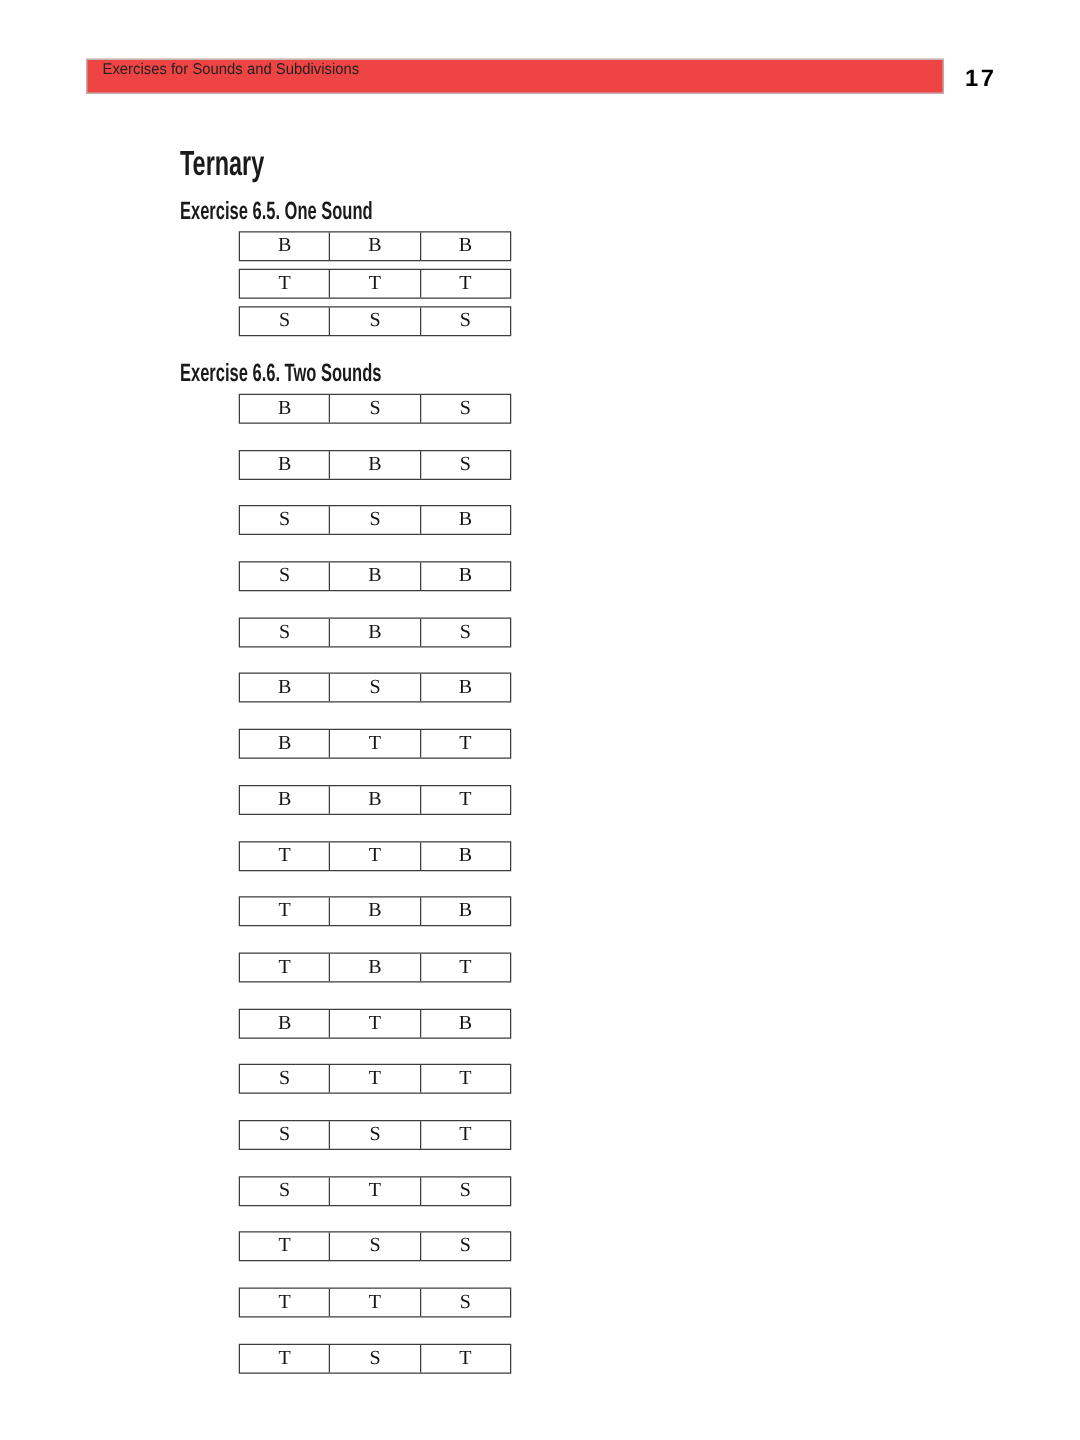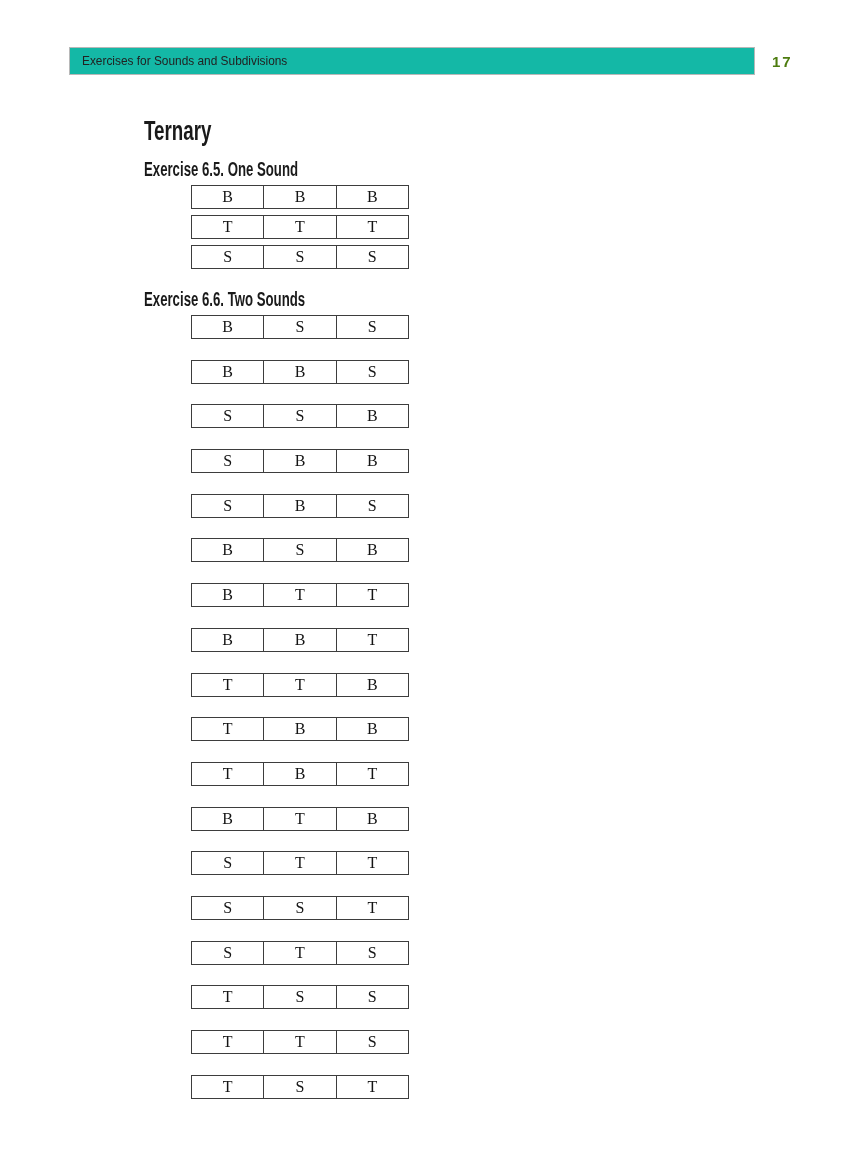--- a/index.html
+++ b/index.html
@@ -19,39 +19,39 @@
   
   .running-header {
     position: absolute;
     left: 69px;
     top: 47px;
     width: 686px;
     height: 28px;
     box-sizing: border-box;
     border: 1px solid #b8b8b8;
     display: flex;
-    align-items: center;
+    align-items: flex-start;
     padding-left: 12px;
-    background: #14b8a6;
+    background: #ef4444;
   }
   .running-title {
     font-size: 12.5px;
     color: #222222;
     white-space: nowrap;
     transform: scaleX(0.95);
     transform-origin: left center;
   }
   .page-number {
     position: absolute;
     left: 772px;
     top: 53px;
-    font-size: 15px;
+    font-size: 19px;
     font-weight: bold;
     letter-spacing: 2px;
-    color: #4d7c0f;
+    color: #000000;
   }
   
   .section-title {
     position: absolute;
     left: 144px;
     top: 117px;
     margin: 0;
     font-size: 28px;
     font-weight: bold;
     line-height: 1;

